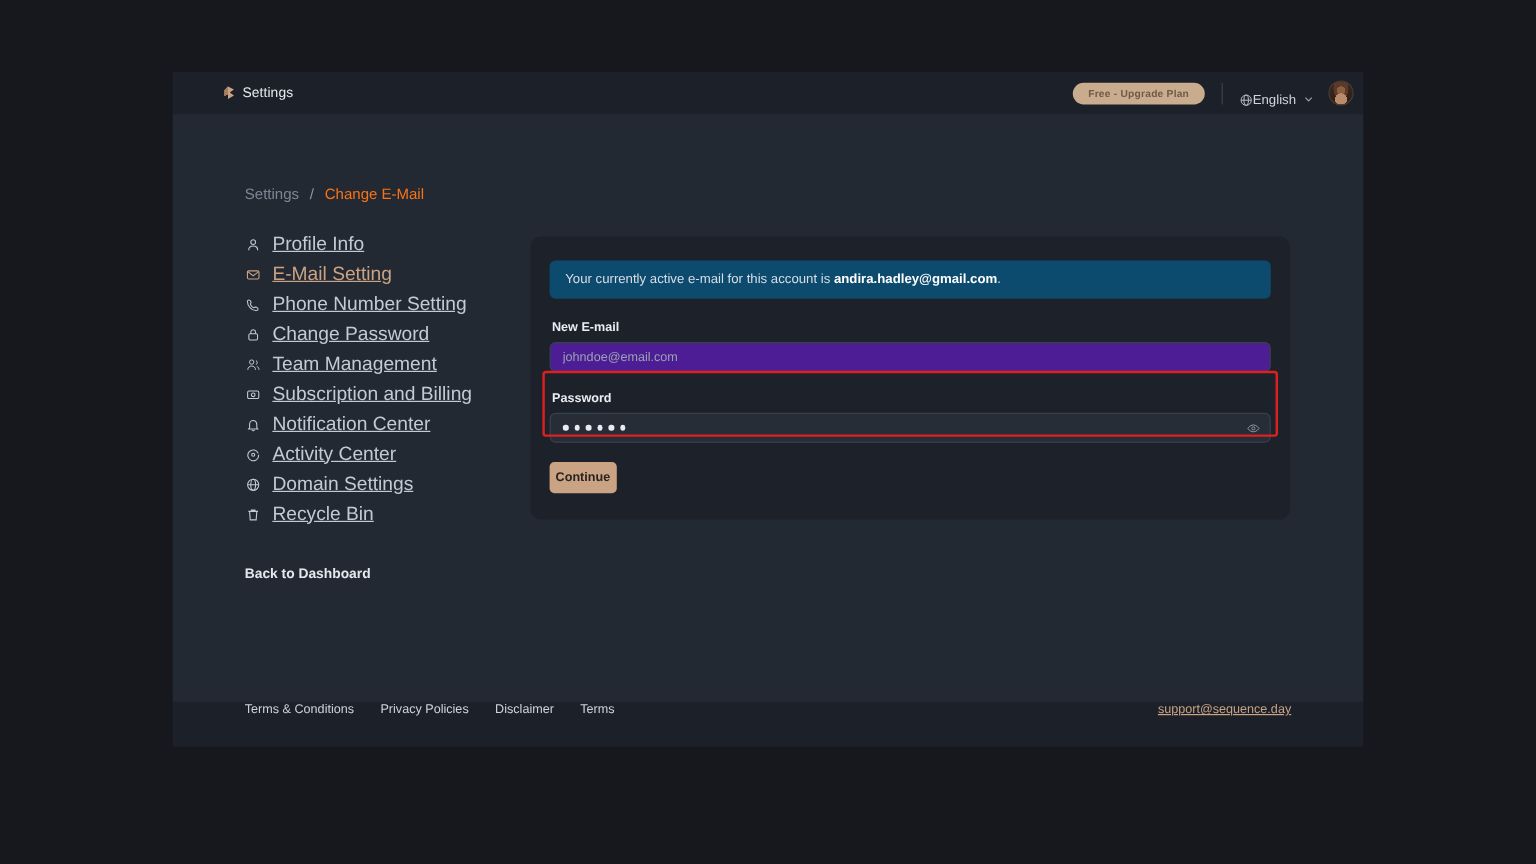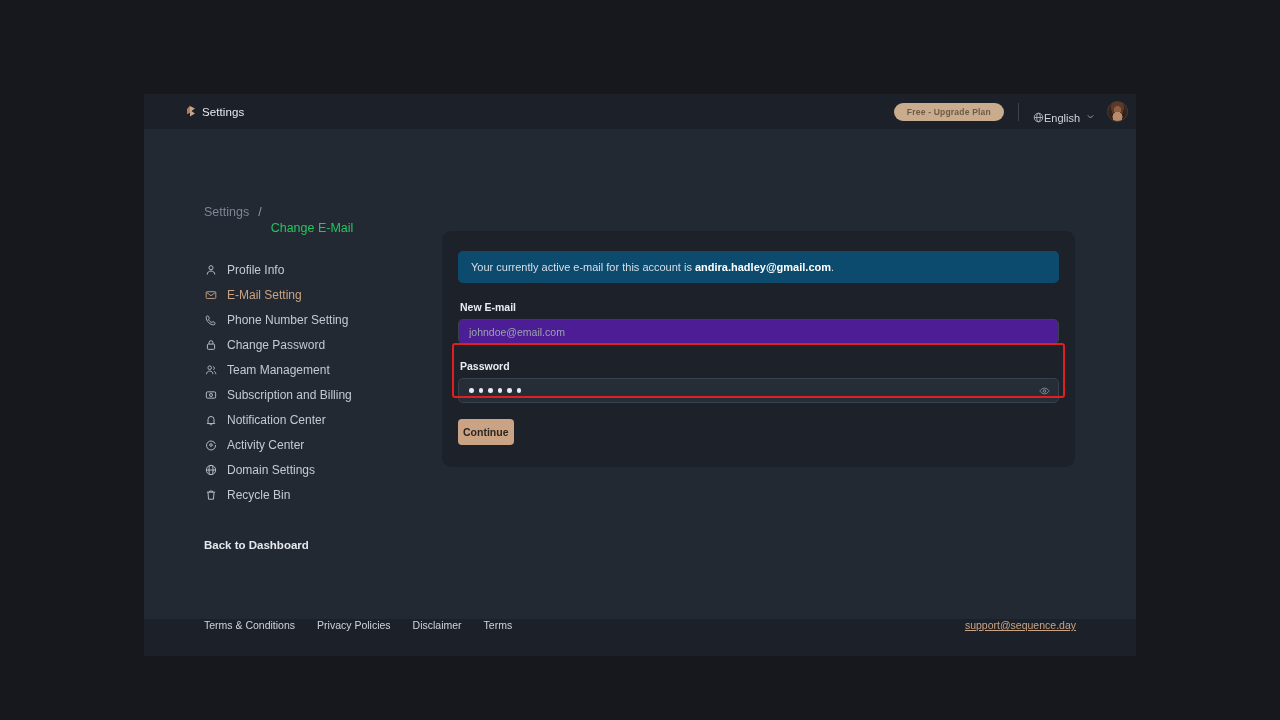--- a/index.html
+++ b/index.html
@@ -8,21 +8,21 @@
     width: 1280px;
     height: 720px;
     overflow: hidden;
     background: #16181d;
     font-family: "Liberation Sans", sans-serif;
   }
 
   #app {
     position: absolute;
     left: 144px;
-    top: 94px;
+    top: 60px;
     width: 992px;
     height: 562px;
     background: #232932;
     overflow: hidden;
   }
 
   
   .header {
     position: relative;
     height: 35px;
@@ -110,30 +110,31 @@
   }
   .breadcrumb {
     display: flex;
     align-items: center;
     gap: 9px;
     font-size: 12.5px;
     margin-bottom: 22px;
   }
   .crumb-root { color: #7c8694; }
   .crumb-sep { color: #8c96a4; }
-  .crumb-current { color: #22c55e; margin-top: 32px; }
+  .crumb-current { color: #f97316; }
 
   .nav-list { list-style: none; }
   .nav-item {
     display: flex;
     align-items: center;
     gap: 10px;
     height: 25px;
     color: #c3cad4;
-    font-size: 12px;
+    font-size: 16px;
+    text-decoration: underline;
   }
   .nav-item.active { color: #c9a383; }
   .nav-ico {
     width: 13px;
     height: 13px;
     display: flex;
     align-items: center;
     justify-content: center;
     flex: 0 0 13px;
   }

